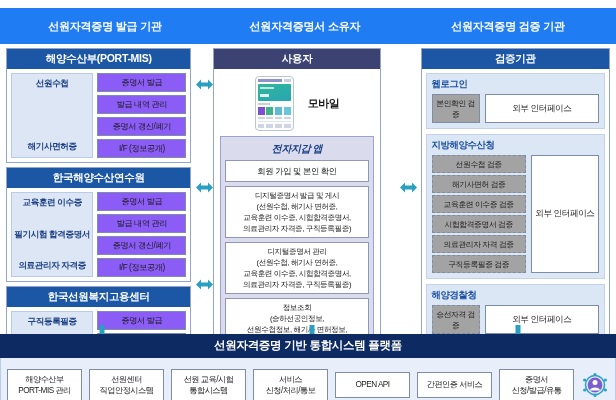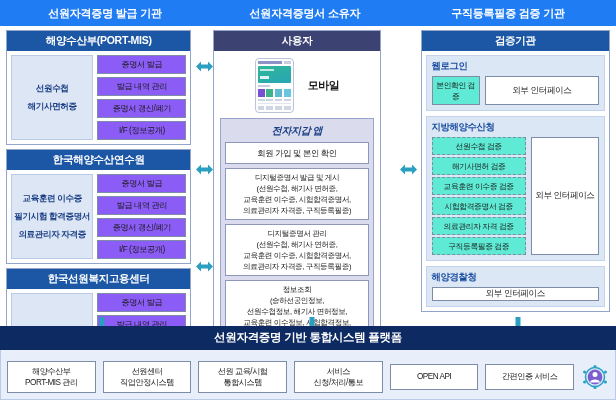--- a/index.html
+++ b/index.html
@@ -5,21 +5,21 @@
   * { box-sizing: border-box; margin: 0; padding: 0; }
   html, body {
     width: 616px; height: 400px;
     font-family: "Liberation Sans", "DejaVu Sans", sans-serif;
     background: #ffffff;
     overflow: hidden;
   }
   #root { position: relative; width: 616px; height: 400px; }
 
   
-  .banner-row { display: flex; height: 26px; }
+  .banner-row { display: flex; height: 36px; margin-top: 8px; }
   .banner {
     background: #1f7cf2;
     color: #ffffff;
     font-weight: bold;
     font-size: 11px;
     display: flex; align-items: center; justify-content: center;
     letter-spacing: -0.2px;
   }
   .banner.b1 { width: 210px; }
   .banner.b2 { width: 190px; }
@@ -54,21 +54,21 @@
   
   .org-row { display: flex; gap: 4px; }
   .org-label {
     flex: 1 1 48%;
     background: #dce6f5;
     border: 1px solid #b9cbe6;
     color: #1b3f85;
     font-weight: bold;
     font-size: 8.6px;
     display: flex; flex-direction: column;
-    align-items: center; justify-content: center;
+    align-items: center; justify-content: space-between;
     text-align: center;
     gap: 6px;
     padding: 4px 2px;
     letter-spacing: -0.4px;
   }
   .org-acts { flex: 1 1 52%; display: flex; flex-direction: column; gap: 3px; }
   .act {
     border: 1px solid #7d8da8;
     background: #8b5cf6;
     font-size: 8.2px;
@@ -151,21 +151,21 @@
   }
   .vgroup:last-child { margin-bottom: 0; }
   .vgroup-title {
     font-weight: bold; font-size: 9.4px; color: #1b4fa0;
     padding-bottom: 3px; letter-spacing: -0.4px;
   }
   .vrow { display: flex; gap: 5px; }
   .vchips { flex: 1 1 58%; display: flex; flex-direction: column; gap: 2px; }
   .chip {
     border: 1px dashed #7f8ca3;
-    background: #5eead4;
+    background: #a3a3a3;
     font-size: 7.8px; text-align: center;
     padding: 2.5px 1px; color: #1a1a1a;
     letter-spacing: -0.4px;
   }
   .chip.solid { border-style: solid; }
   .vext {
     flex: 1 1 42%;
     border: 1px solid #7d8da8;
     background: #fff;
     display: flex; align-items: center; justify-content: center;
@@ -219,21 +219,21 @@
   }
 </style>
 </head>
 <body>
 
 <div id="root">
 
   <div class="banner-row">
     <div class="banner b1">선원자격증명 발급 기관</div>
     <div class="banner b2">선원자격증명서 소유자</div>
-    <div class="banner b3">구직등록필증 검증 기관</div>
+    <div class="banner b3">선원자격증명 검증 기관</div>
   </div>
 
   <div class="columns">
 
     <div class="col col-left">
 
       <div class="panel">
         <div class="panel-hd">해양수산부(PORT-MIS)</div>
         <div class="panel-body">
           <div class="org-row">
@@ -385,20 +385,21 @@
                 <div class="chip">의료관리자 자격 검증</div>
                 <div class="chip">구직등록필증 검증</div>
               </div>
               <div class="vext">외부 인터페이스</div>
             </div>
           </div>
 
           <div class="vgroup">
             <div class="vgroup-title">해양경찰청</div>
             <div class="vrow inline">
+              <div class="chip">승선자격 검증</div>
               <div class="vext">외부 인터페이스</div>
             </div>
           </div>
 
         </div>
       </div>
     </div>
   </div>
 
   <div class="varrow" style="left:95px; top:317px">
@@ -419,20 +420,21 @@
 
   <div class="platform">
     <div class="plat-hd">선원자격증명 기반 통합시스템 플랫폼</div>
     <div class="plat-body">
       <div class="plat-item">해양수산부<br>PORT-MIS 관리</div>
       <div class="plat-item">선원센터<br>직업안정시스템</div>
       <div class="plat-item">선원 교육/시험<br>통합시스템</div>
       <div class="plat-item">서비스<br>신청/처리/통보</div>
       <div class="plat-item">OPEN API</div>
       <div class="plat-item">간편인증 서비스</div>
+      <div class="plat-item">증명서<br>신청/발급/유통</div>
       <div class="plat-avatar">
         <svg width="28" height="24" viewBox="0 0 28 24">
           <circle cx="14" cy="12" r="9.5" fill="none" stroke="#2aa3c8" stroke-width="1.6"></circle>
           <circle cx="14" cy="12" r="7.4" fill="#7b5fd0"></circle>
           <circle cx="14" cy="9.4" r="2.5" fill="#ffffff"></circle>
           <path d="M8.7 17.6 a5.6 4.6 0 0 1 10.6 0 Z" fill="#ffffff"></path>
           <circle cx="14" cy="1.6" r="1.6" fill="#2aa3c8"></circle>
           <circle cx="14" cy="22.4" r="1.6" fill="#2aa3c8"></circle>
           <circle cx="3.6" cy="7" r="1.6" fill="#2aa3c8"></circle>
           <circle cx="24.4" cy="7" r="1.6" fill="#2aa3c8"></circle>

